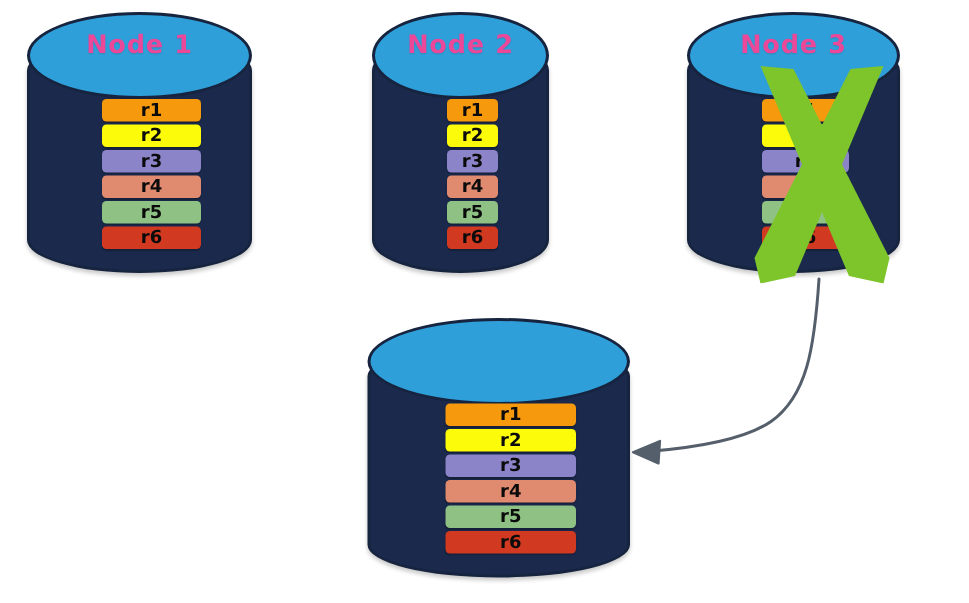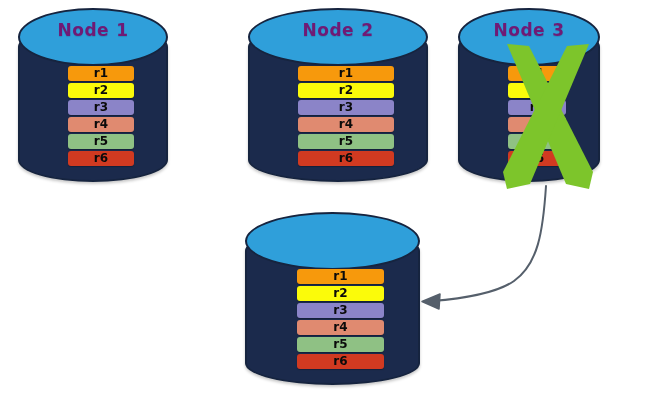--- a/index.html
+++ b/index.html
@@ -43,21 +43,21 @@
     border-radius: 50%;
     box-sizing: border-box;
     z-index: 3;
   }
   .cyl-title {
     position: absolute;
     left: 0;
     right: 0;
     top: 12px;
     text-align: center;
-    color: #701a75;
+    color: #ec4899;
     font-weight: bold;
     font-size: 17px;
     letter-spacing: 0.5px;
     z-index: 4;
     text-shadow: 0 1px 1px rgba(0,0,0,0.12);
   }
   .cyl-title .num { margin-left: 7px; }
 
   
   .rows {
@@ -106,21 +106,21 @@
     <div class="rows" style="left:34px; right:34px; top:58px;">
       <div class="row" style="background:#f7990c;">r1</div>
       <div class="row" style="background:#fbfb0a;">r2</div>
       <div class="row" style="background:#8b84c8;">r3</div>
       <div class="row" style="background:#e08a70;">r4</div>
       <div class="row" style="background:#8fc184;">r5</div>
       <div class="row" style="background:#d13a21;">r6</div>
     </div>
   </div>
 
-  <div class="node" style="left:248px; top:8px; width:180px; height:174px;">
+  <div class="node" style="left:248px; top:8px; width:118px; height:174px;">
     <div class="cyl-body"></div>
     <div class="cyl-top"></div>
     <div class="cyl-title">
       <span>Node</span><span class="num">2</span>
     </div>
     <div class="rows" style="left:34px; right:34px; top:58px;">
       <div class="row" style="background:#f7990c;">r1</div>
       <div class="row" style="background:#fbfb0a;">r2</div>
       <div class="row" style="background:#8b84c8;">r3</div>
       <div class="row" style="background:#e08a70;">r4</div>

